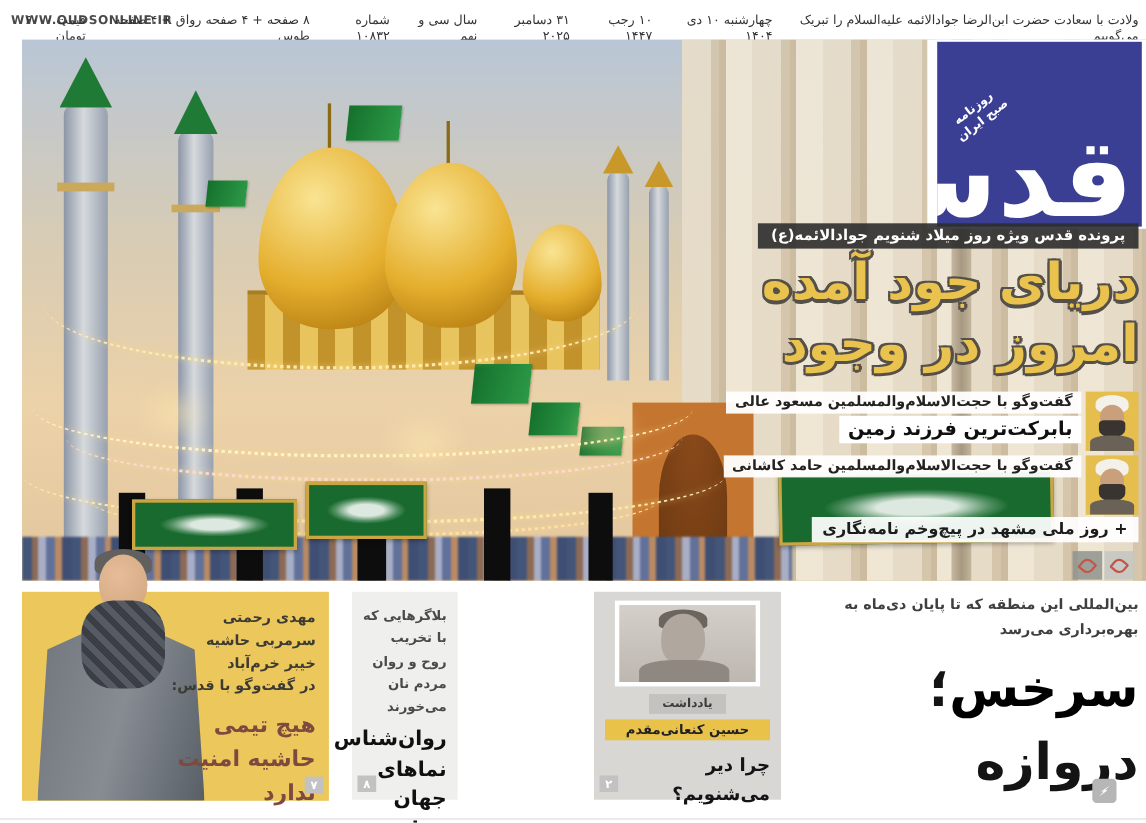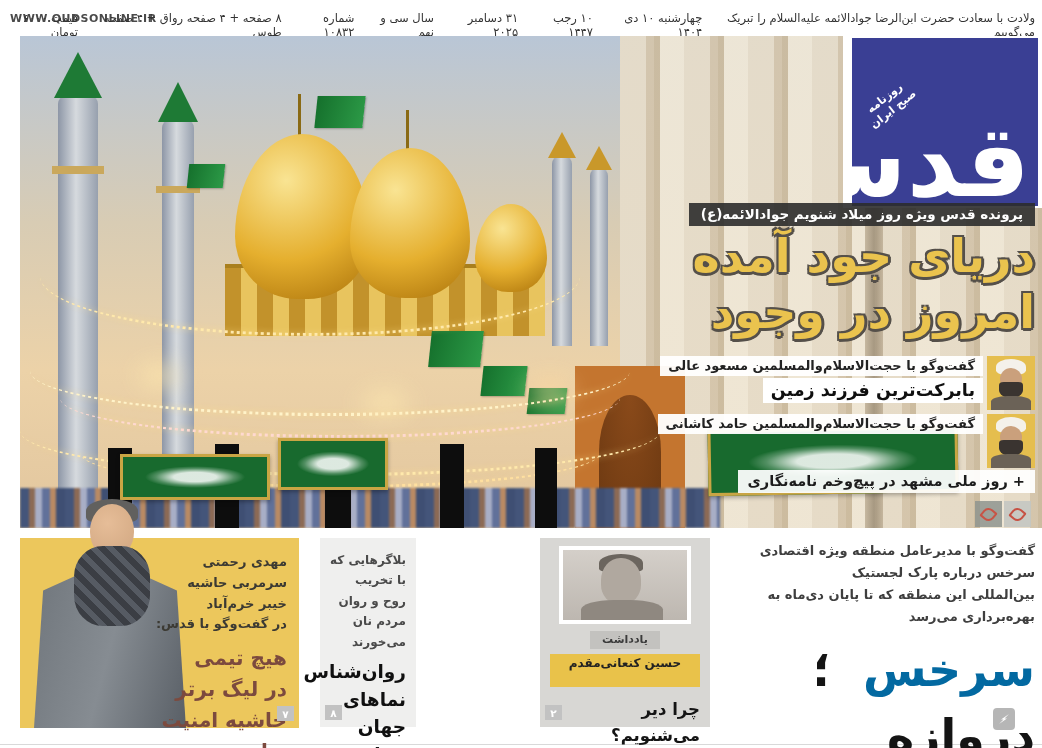--- a/index.html
+++ b/index.html
@@ -84,28 +84,28 @@
   .col-title { margin-top:6px; font-size:18.5px; font-weight:800; color:#101010; line-height:1.5; }
   .yellow-tab { position:absolute; right:-7px; top:98px; width:7px; height:16px; background:#e9c24a; }
 
   .note-col { position:absolute; left:540px; top:538px; width:170px; height:189px; background:#d8d7d4; z-index:5; padding:8px 10px; direction:rtl; text-align:center; }
   .note-photo { position:relative; width:132px; height:78px; margin:0 auto; background:#fff; padding:4px; }
   .np-inner { position:relative; width:100%; height:100%; background:linear-gradient(180deg,#d4cfc9,#bdb7b0); overflow:hidden; }
   .np-head { position:absolute; left:38px; top:8px; width:40px; height:46px; background:#b0a89f; border-radius:48% 48% 42% 42%; }
   .np-hair { position:absolute; left:36px; top:4px; width:44px; height:18px; background:#6b655e; border-radius:50% 50% 20% 20%; }
   .np-body { position:absolute; left:18px; top:50px; width:82px; height:24px; background:#8f8880; border-radius:40% 40% 0 0; }
   .note-badge { display:inline-block; margin-top:7px; background:#c3c2bf; color:#3b3b3b; font-size:11px; font-weight:bold; padding:2px 12px 3px; }
-  .note-author { margin-top:5px; background:#e9c24a; color:#222; font-size:12px; font-weight:800; padding:2px 6px 17px; }
+  .note-author { margin-top:5px; background:#e9c24a; color:#222; font-size:12px; font-weight:800; padding:2px 6px 3px; }
   .note-title { margin-top:10px; padding-left:14px; font-size:16.5px; font-weight:800; color:#141414; line-height:1.55; white-space:pre-line; text-align:right; }
 
   .main-art { position:absolute; right:7px; top:540px; width:320px; direction:rtl; text-align:right; z-index:5; }
   .main-lead div { font-size:13px; font-weight:bold; color:#3f3f3f; line-height:1.7; }
   .main-hl2 { margin-top:10px; font-size:46px; font-weight:800; line-height:1.42; }
   .hl-black { color:#141414; }
-  .hl-yellow { color:#0369a1;margin-left:32px; }
+  .hl-yellow { color:#000000; }
   .mini-logo { position:absolute; left:993px; top:708px; width:22px; height:22px; background:#b6b6b6; border-radius:4px; z-index:6; display:flex; align-items:center; justify-content:center; }
   .mini-logo i { display:block; width:10px; height:10px; background:#fff; clip-path:polygon(0 100%,45% 55%,20% 55%,100% 0,55% 45%,80% 45%); }
 </style>
 </head>
 <body>
 
 <div class="page">
 
   <div class="topbar">
     <span class="site-url">WWW.QUDSONLINE.IR</span>
@@ -242,21 +242,20 @@
     </div>
     <div class="sports-text">
       <div class="sports-lead">
         <div>مهدی رحمتی</div>
         <div>سرمربی حاشیه</div>
         <div>خیبر خرم‌آباد</div>
         <div>در گفت‌وگو با قدس:</div>
       </div>
       <div class="sports-title">
         <div>هیچ تیمی</div>
-        <div>در لیگ برتر</div>
         <div>حاشیه امنیت</div>
         <div>ندارد</div>
       </div>
     </div>
     <div class="page-badge" style="right:5px;bottom:7px;">۷</div>
   </div>
 
   <div class="gray-col" style="left:320px;width:96px;">
     <div class="col-lead">بلاگرهایی که با تخریب روح و روان مردم نان می‌خورند</div>
     <div class="col-title">روان‌شناس نماهای جهان مجازی</div>
@@ -274,21 +273,20 @@
     </div>
     <span class="note-badge">یادداشت</span>
     <div class="note-author">حسین کنعانی‌مقدم</div>
     <div class="note-title">چرا دیر
 می‌شنویم؟</div>
     <div class="page-badge" style="left:5px;bottom:7px;">۲</div>
   </div>
 
   <div class="main-art">
     <div class="main-lead">
-      <div>گفت‌وگو با مدیرعامل منطقه ویژه اقتصادی سرخس درباره پارک لجستیک</div>
       <div>بین‌المللی این منطقه که تا پایان دی‌ماه به بهره‌برداری می‌رسد</div>
     </div>
     <div class="main-hl2">
       <div><span class="hl-yellow">سرخس</span><span class="hl-black">؛ دروازه</span></div>
 
     </div>
   </div>
   <div class="mini-logo">
       <i></i>
     </div>

